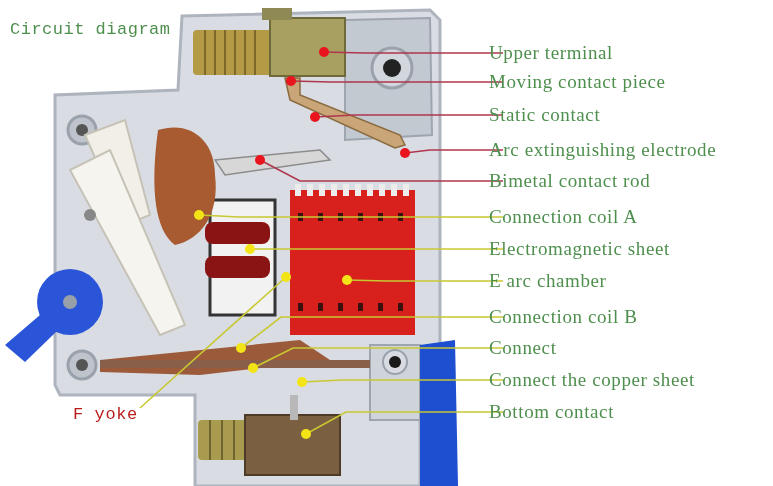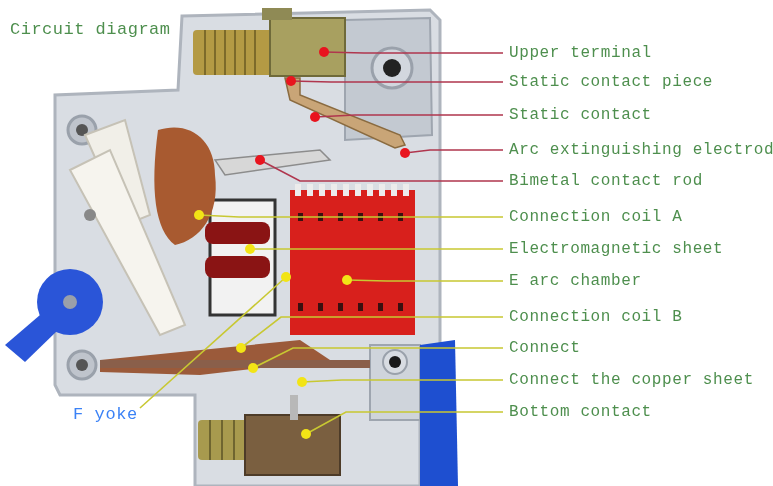--- a/index.html
+++ b/index.html
@@ -1,24 +1,24 @@
 <!DOCTYPE html>
 <html><head>
 <meta charset="utf-8">
 <style>
   html, body { margin: 0; padding: 0; background: #ffffff; }
   body { width: 773px; height: 486px; position: relative; overflow: hidden;
          font-family: "Liberation Mono", "DejaVu Sans Mono", monospace; }
   .stage { position: absolute; left: 0; top: 0; width: 709px; height: 486px; }
   .title { position: absolute; left: 10px; top: 20px; color: #4e8f4e; font-size: 17px;
            letter-spacing: 0.5px; font-family: "Liberation Mono", "DejaVu Sans Mono", monospace; }
-  .label { position: absolute; left: 509px; color: #4e8f4e; font-size: 16px; letter-spacing: 0.6px;
+  .label { position: absolute; left: 489px; color: #4e8f4e; font-size: 19px; letter-spacing: 0.6px;
            white-space: nowrap; line-height: 20px;
-           font-family: Liberation Mono, monospace; }
-  .fyoke { position: absolute; left: 73px; top: 405px; color: #3b82f6; font-size: 17px; letter-spacing: 0.6px;
+           font-family: Liberation Serif, serif; }
+  .fyoke { position: absolute; left: 73px; top: 405px; color: #b91c1c; font-size: 17px; letter-spacing: 0.6px;
            font-family: "Liberation Mono", "DejaVu Sans Mono", monospace; }
   svg { position: absolute; left: 0; top: 0; }
 </style>
 </head>
 <body>
 
 <div class="stage">
   <svg width="773" height="486" viewBox="0 0 773 486">
 
     <g>
@@ -148,21 +148,21 @@
         <circle cx="302" cy="382" r="5" fill="#f2e416"></circle>
         <circle cx="306" cy="434" r="5" fill="#f2e416"></circle>
         <circle cx="286" cy="277" r="5" fill="#f2e416"></circle>
       </g>
   </svg>
 
   <div class="title">Circuit diagram</div>
 
   <div id="labels">
     <div class="label" style="top:43px">Upper terminal</div>
-    <div class="label" style="top:72px">Static contact piece</div>
+    <div class="label" style="top:72px">Moving contact piece</div>
     <div class="label" style="top:105px">Static contact</div>
     <div class="label" style="top:140px">Arc extinguishing electrode</div>
     <div class="label" style="top:171px">Bimetal contact rod</div>
     <div class="label" style="top:207px">Connection coil A</div>
     <div class="label" style="top:239px">Electromagnetic sheet</div>
     <div class="label" style="top:271px">E arc chamber</div>
     <div class="label" style="top:307px">Connection coil B</div>
     <div class="label" style="top:338px">Connect</div>
     <div class="label" style="top:370px">Connect the copper sheet</div>
     <div class="label" style="top:402px">Bottom contact</div>

